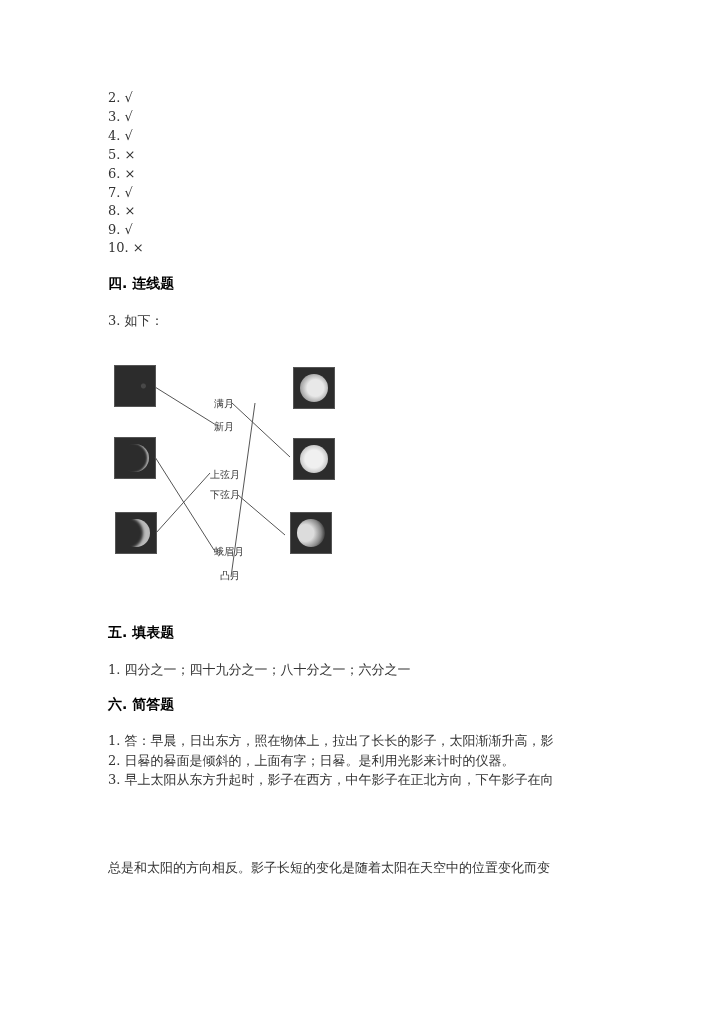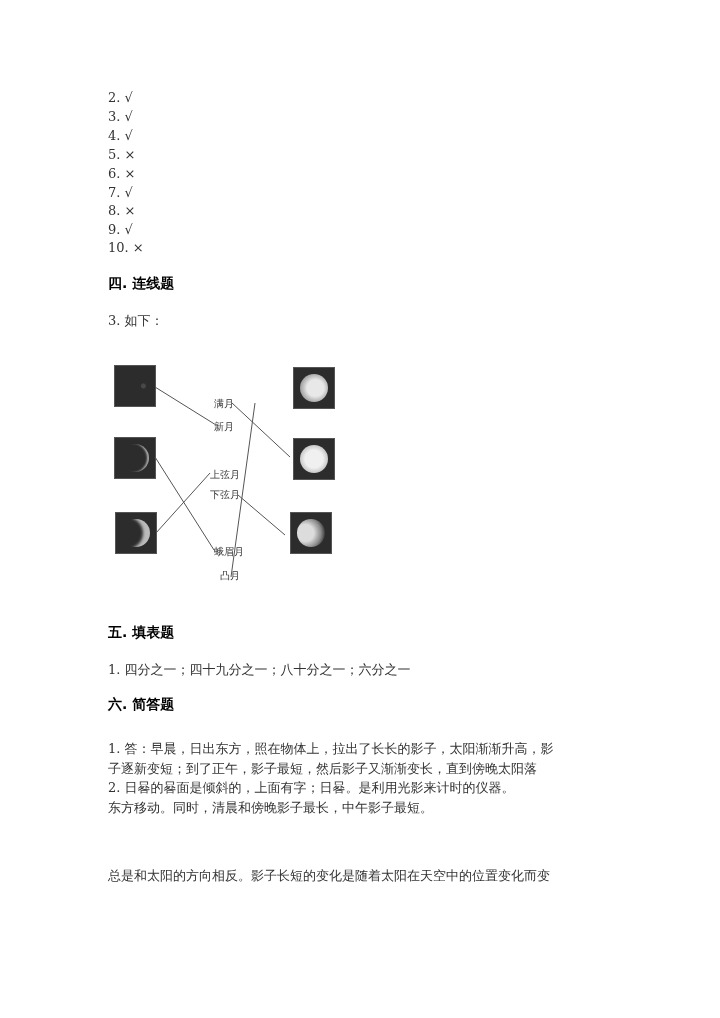--- a/index.html
+++ b/index.html
@@ -11,21 +11,21 @@
     .line {
       position: absolute; left: 108px; font-size: 13px; line-height: 19px;
       white-space: nowrap; color: #333;
     }
     .heading {
       position: absolute; left: 108px; font-size: 14px; font-weight: bold;
       font-family: "DejaVu Sans", "Liberation Sans", sans-serif; color: #000000;
     }
     .para {
       position: absolute; left: 108px; width: 500px; font-size: 13px;
-      line-height: 19.5px; color: #333; margin-top: 8px;
+      line-height: 19.5px; color: #333;
     }
     .para div { white-space: nowrap; }
     .diagram { position: absolute; left: 100px; top: 355px; width: 250px; height: 235px; }
     .moon-box {
       position: absolute; width: 40px; height: 40px; background: #2c2c2c;
       border: 1px solid #555; overflow: hidden;
     }
     .moon-box .disc {
       position: absolute; left: 6px; top: 6px; width: 28px; height: 28px; border-radius: 50%;
     }
@@ -93,19 +93,18 @@
     </g>
   </svg>
 </div>
 
 <div class="heading" style="top:624px">五. 填表题</div>
 <div class="line" style="top:660px">1. 四分之一；四十九分之一；八十分之一；六分之一</div>
 
 <div class="heading" style="top:696px">六. 简答题</div>
 <div class="para" style="top:731px">
   <div>1. 答：早晨，日出东方，照在物体上，拉出了长长的影子，太阳渐渐升高，影</div>
-  <div>子逐新变短；到了正午，影子最短，然后影子又渐渐变长，直到傍晚太阳落</div>
   <div>2. 日晷的晷面是倾斜的，上面有字；日晷。是利用光影来计时的仪器。</div>
-  <div>东方移动。同时，清晨和傍晚影子最长，中午影子最短。</div>
+  <div>3. 早上太阳从东方升起时，影子在西方，中午影子在正北方向，下午影子在向</div>
 </div>
 <div class="para" style="top:858px">
   <div>总是和太阳的方向相反。影子长短的变化是随着太阳在天空中的位置变化而变</div>
 </div>
 
 </body></html>

